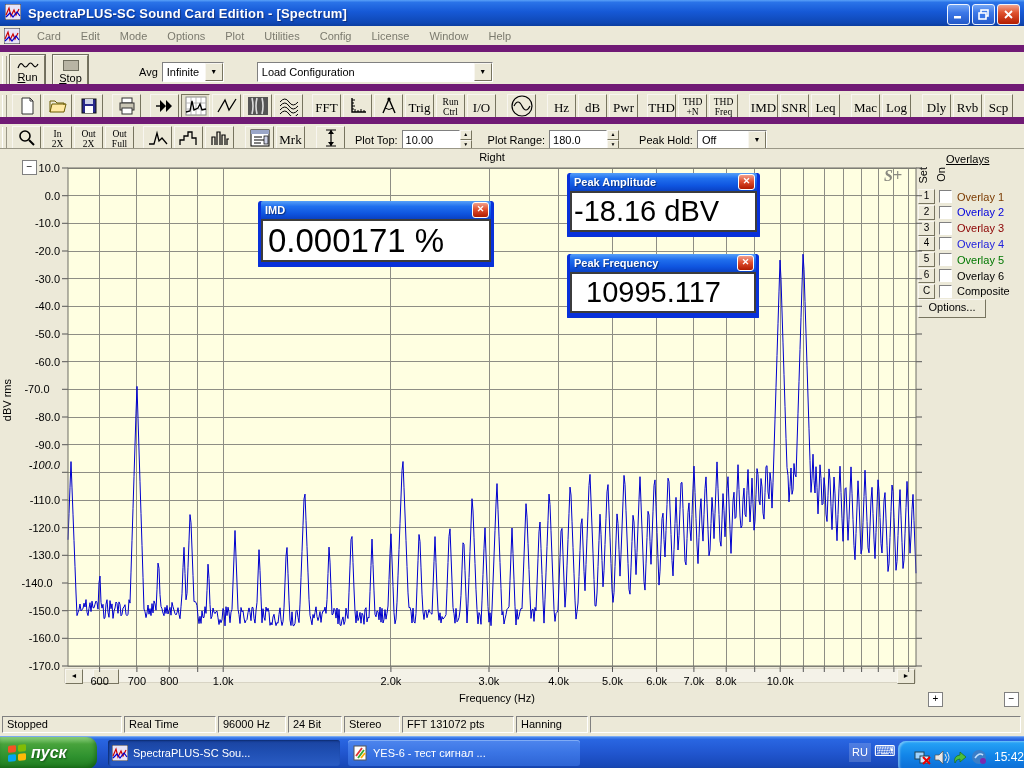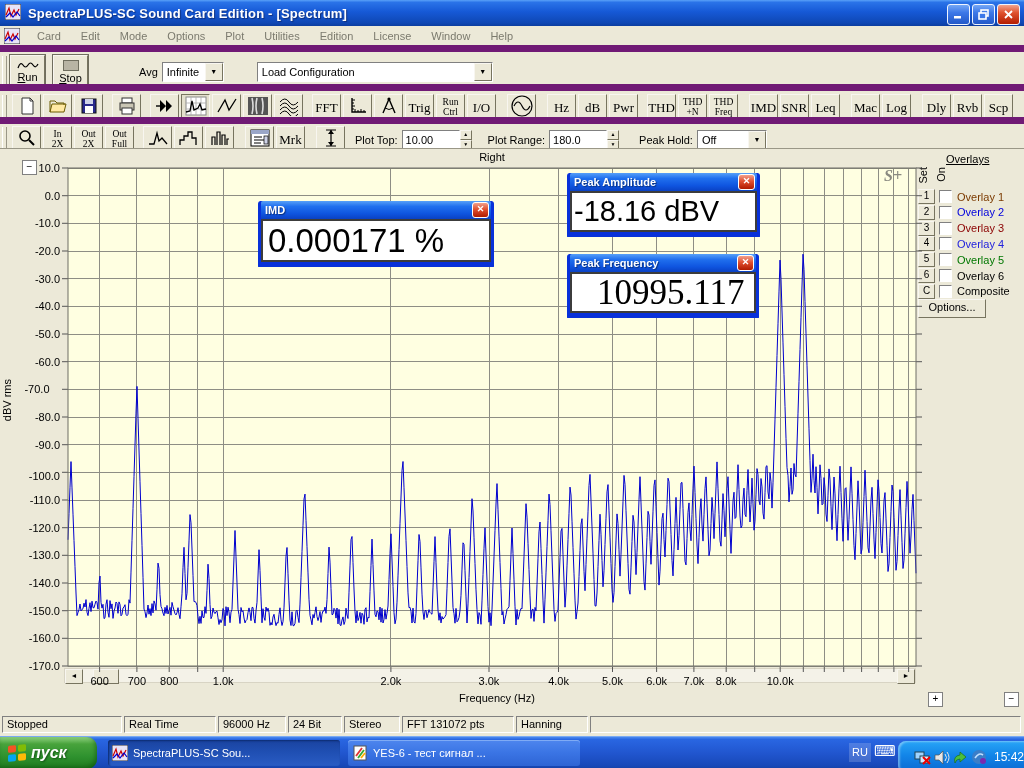--- a/index.html
+++ b/index.html
@@ -142,21 +142,21 @@
           <path d="M1,11 L4,4 6,12 9,6 11,11 14,5" fill="none" stroke="#c00" stroke-width="1.2"></path>
           <path d="M1,13 L5,9 8,13 12,8 15,12" fill="none" stroke="#00c" stroke-width="1.2"></path>
         </svg></span>
     <div id="menu-items" style="display:flex;">
         <span class="menu-item">Card</span>
         <span class="menu-item">Edit</span>
         <span class="menu-item">Mode</span>
         <span class="menu-item">Options</span>
         <span class="menu-item">Plot</span>
         <span class="menu-item">Utilities</span>
-        <span class="menu-item">Edition</span>
+        <span class="menu-item">Config</span>
         <span class="menu-item">License</span>
         <span class="menu-item">Window</span>
         <span class="menu-item">Help</span>
       </div>
   </div>
 
   <div id="toolbar1" class="tbar">
     <div class="grip"></div>
     <div class="bigbtn raised">
       <svg width="22" height="11">
@@ -397,25 +397,25 @@
         <div class="ylab" style="left: 14px; top: 40.6667px;">0.0</div>
         <div class="ylab" style="left: 14px; top: 68.3333px;">-10.0</div>
         <div class="ylab" style="left: 14px; top: 96px;">-20.0</div>
         <div class="ylab" style="left: 14px; top: 123.667px;">-30.0</div>
         <div class="ylab" style="left: 14px; top: 151.333px;">-40.0</div>
         <div class="ylab" style="left: 14px; top: 179px;">-50.0</div>
         <div class="ylab" style="left: 14px; top: 206.667px;">-60.0</div>
         <div class="ylab" style="left: 14px; top: 234.333px; text-align: center;">-70.0</div>
         <div class="ylab" style="left: 14px; top: 262px;">-80.0</div>
         <div class="ylab" style="left: 14px; top: 289.667px;">-90.0</div>
-        <div class="ylab" style="left: 14px; top: 321px;">-100.0</div>
+        <div class="ylab" style="left: 14px; top: 310px; font-style: italic;">-100.0</div>
         <div class="ylab" style="left: 14px; top: 345px;">-110.0</div>
         <div class="ylab" style="left: 14px; top: 372.667px;">-120.0</div>
         <div class="ylab" style="left: 14px; top: 400.333px;">-130.0</div>
-        <div class="ylab" style="left: 14px; top: 428px;">-140.0</div>
+        <div class="ylab" style="left: 14px; top: 428px; text-align: center;">-140.0</div>
         <div class="ylab" style="left: 14px; top: 455.667px;">-150.0</div>
         <div class="ylab" style="left: 14px; top: 483.333px;">-160.0</div>
         <div class="ylab" style="left: 14px; top: 511px;">-170.0</div>
       </div>
     <div id="yaxis-title">dBV rms</div>
     <svg id="plot-svg" width="864" height="516">
         <rect x="8" y="8" width="848" height="498" fill="#ffffe1"></rect>
         <path d="M39.6,507 v5" stroke="#555"></path>
         <path d="M76.9,507 v5" stroke="#555"></path>
         <path d="M109.2,507 v5" stroke="#555"></path>
@@ -480,21 +480,21 @@
       <div class="mini-body" style="height:37px;font-size:29px;padding-left:2px;">
         <span>-18.16 dBV</span>
       </div>
     </div>
 
     <div class="mini-win" style="left:567px;top:105px;width:186px;height:61px;">
       <div class="mini-title">
         <span>Peak Frequency</span>
         <div class="mini-close">✕</div>
       </div>
-      <div class="mini-body" style="height:37px;font-size:35px;padding-left:25px;font-family:Liberation Serif, serif;">
+      <div class="mini-body" style="height:37px;font-size:29px;padding-left:14px;">
         <span>10995.117</span>
       </div>
     </div>
 
     <div id="overlays">
       <div id="overlays-title">Overlays</div>
       <div class="rot" style="left:1px;top:18px;">Set</div>
       <div class="rot" style="left:19px;top:18px;">On</div>
       <div id="overlay-rows">
           <div class="ov-row" style="top: 40px;">

